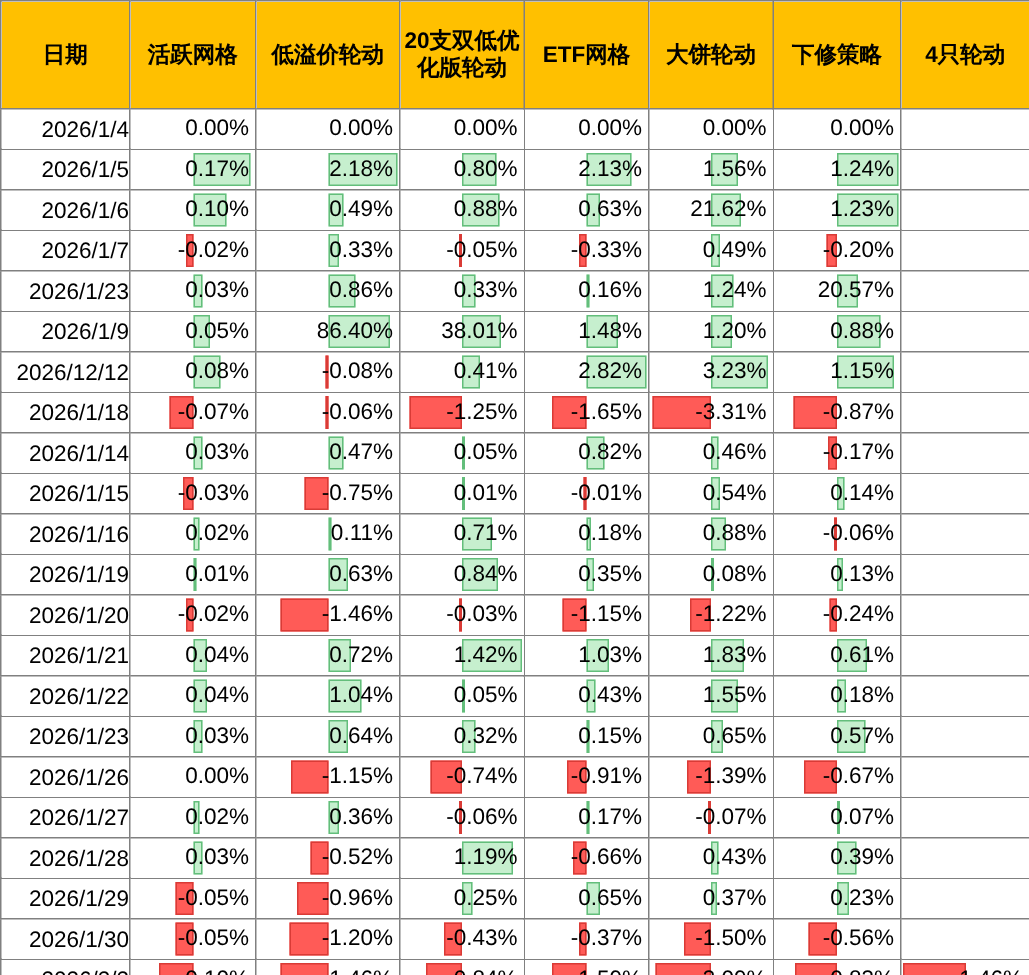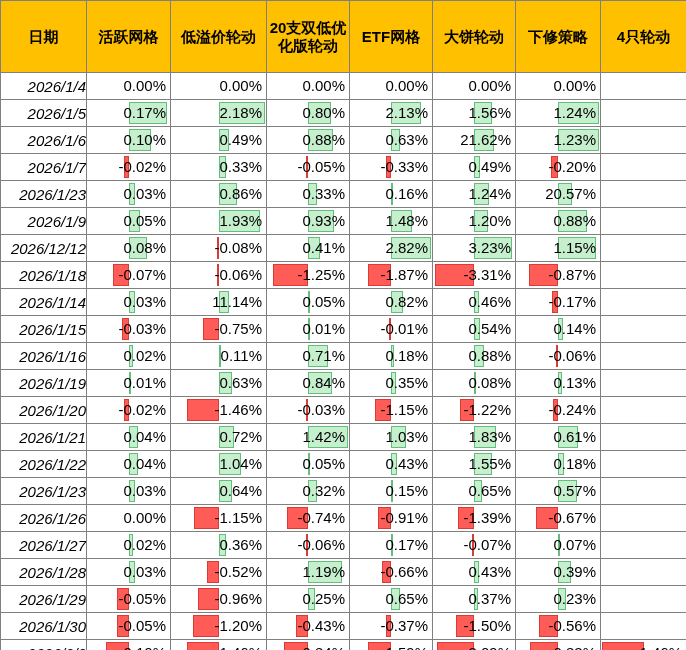--- a/index.html
+++ b/index.html
@@ -44,21 +44,20 @@
     font-size: 15px;
     color: #000;
     vertical-align: middle;
     position: relative;
     background: #ffffff;
   }
   td.date {
     text-align: right;
     padding-right: 4px;
     white-space: nowrap;
-    font-style: italic;
   }
   td.val {
     text-align: right;
     padding: 0;
   }
   .cellwrap {
     position: relative;
     width: 100%;
     height: 100%;
     display: block;
@@ -344,27 +343,27 @@
           <td class="date">2026/1/9</td>
           <td class="val">
             <span class="cellwrap">
               <span class="bar pos" style="width: 13.6111%;"></span>
               <span class="txt">0.05%</span>
             </span>
           </td>
           <td class="val">
             <span class="cellwrap">
               <span class="bar pos" style="width: 43.3807%;"></span>
-              <span class="txt">1.93%</span>
+              <span class="txt">86.40%</span>
             </span>
           </td>
           <td class="val">
             <span class="cellwrap">
               <span class="bar pos" style="width: 32.0915%;"></span>
-              <span class="txt">0.93%</span>
+              <span class="txt">38.01%</span>
             </span>
           </td>
           <td class="val">
             <span class="cellwrap">
               <span class="bar pos" style="width: 25.7163%;"></span>
               <span class="txt">1.48%</span>
             </span>
           </td>
           <td class="val">
             <span class="cellwrap">
@@ -444,21 +443,21 @@
           </td>
           <td class="val">
             <span class="cellwrap">
               <span class="bar neg" style="width: 43.1338%;"></span>
               <span class="txt">-1.25%</span>
             </span>
           </td>
           <td class="val">
             <span class="cellwrap">
               <span class="bar neg" style="width: 28.6702%;"></span>
-              <span class="txt">-1.87%</span>
+              <span class="txt">-1.65%</span>
             </span>
           </td>
           <td class="val">
             <span class="cellwrap">
               <span class="bar neg" style="width: 47.7029%;"></span>
               <span class="txt">-3.31%</span>
             </span>
           </td>
           <td class="val">
             <span class="cellwrap">
@@ -476,21 +475,21 @@
           <td class="date">2026/1/14</td>
           <td class="val">
             <span class="cellwrap">
               <span class="bar pos" style="width: 8.16667%;"></span>
               <span class="txt">0.03%</span>
             </span>
           </td>
           <td class="val">
             <span class="cellwrap">
               <span class="bar pos" style="width: 10.5642%;"></span>
-              <span class="txt">11.14%</span>
+              <span class="txt">0.47%</span>
             </span>
           </td>
           <td class="val">
             <span class="cellwrap">
               <span class="bar pos" style="width: 1.72535%;"></span>
               <span class="txt">0.05%</span>
             </span>
           </td>
           <td class="val">
             <span class="cellwrap">

